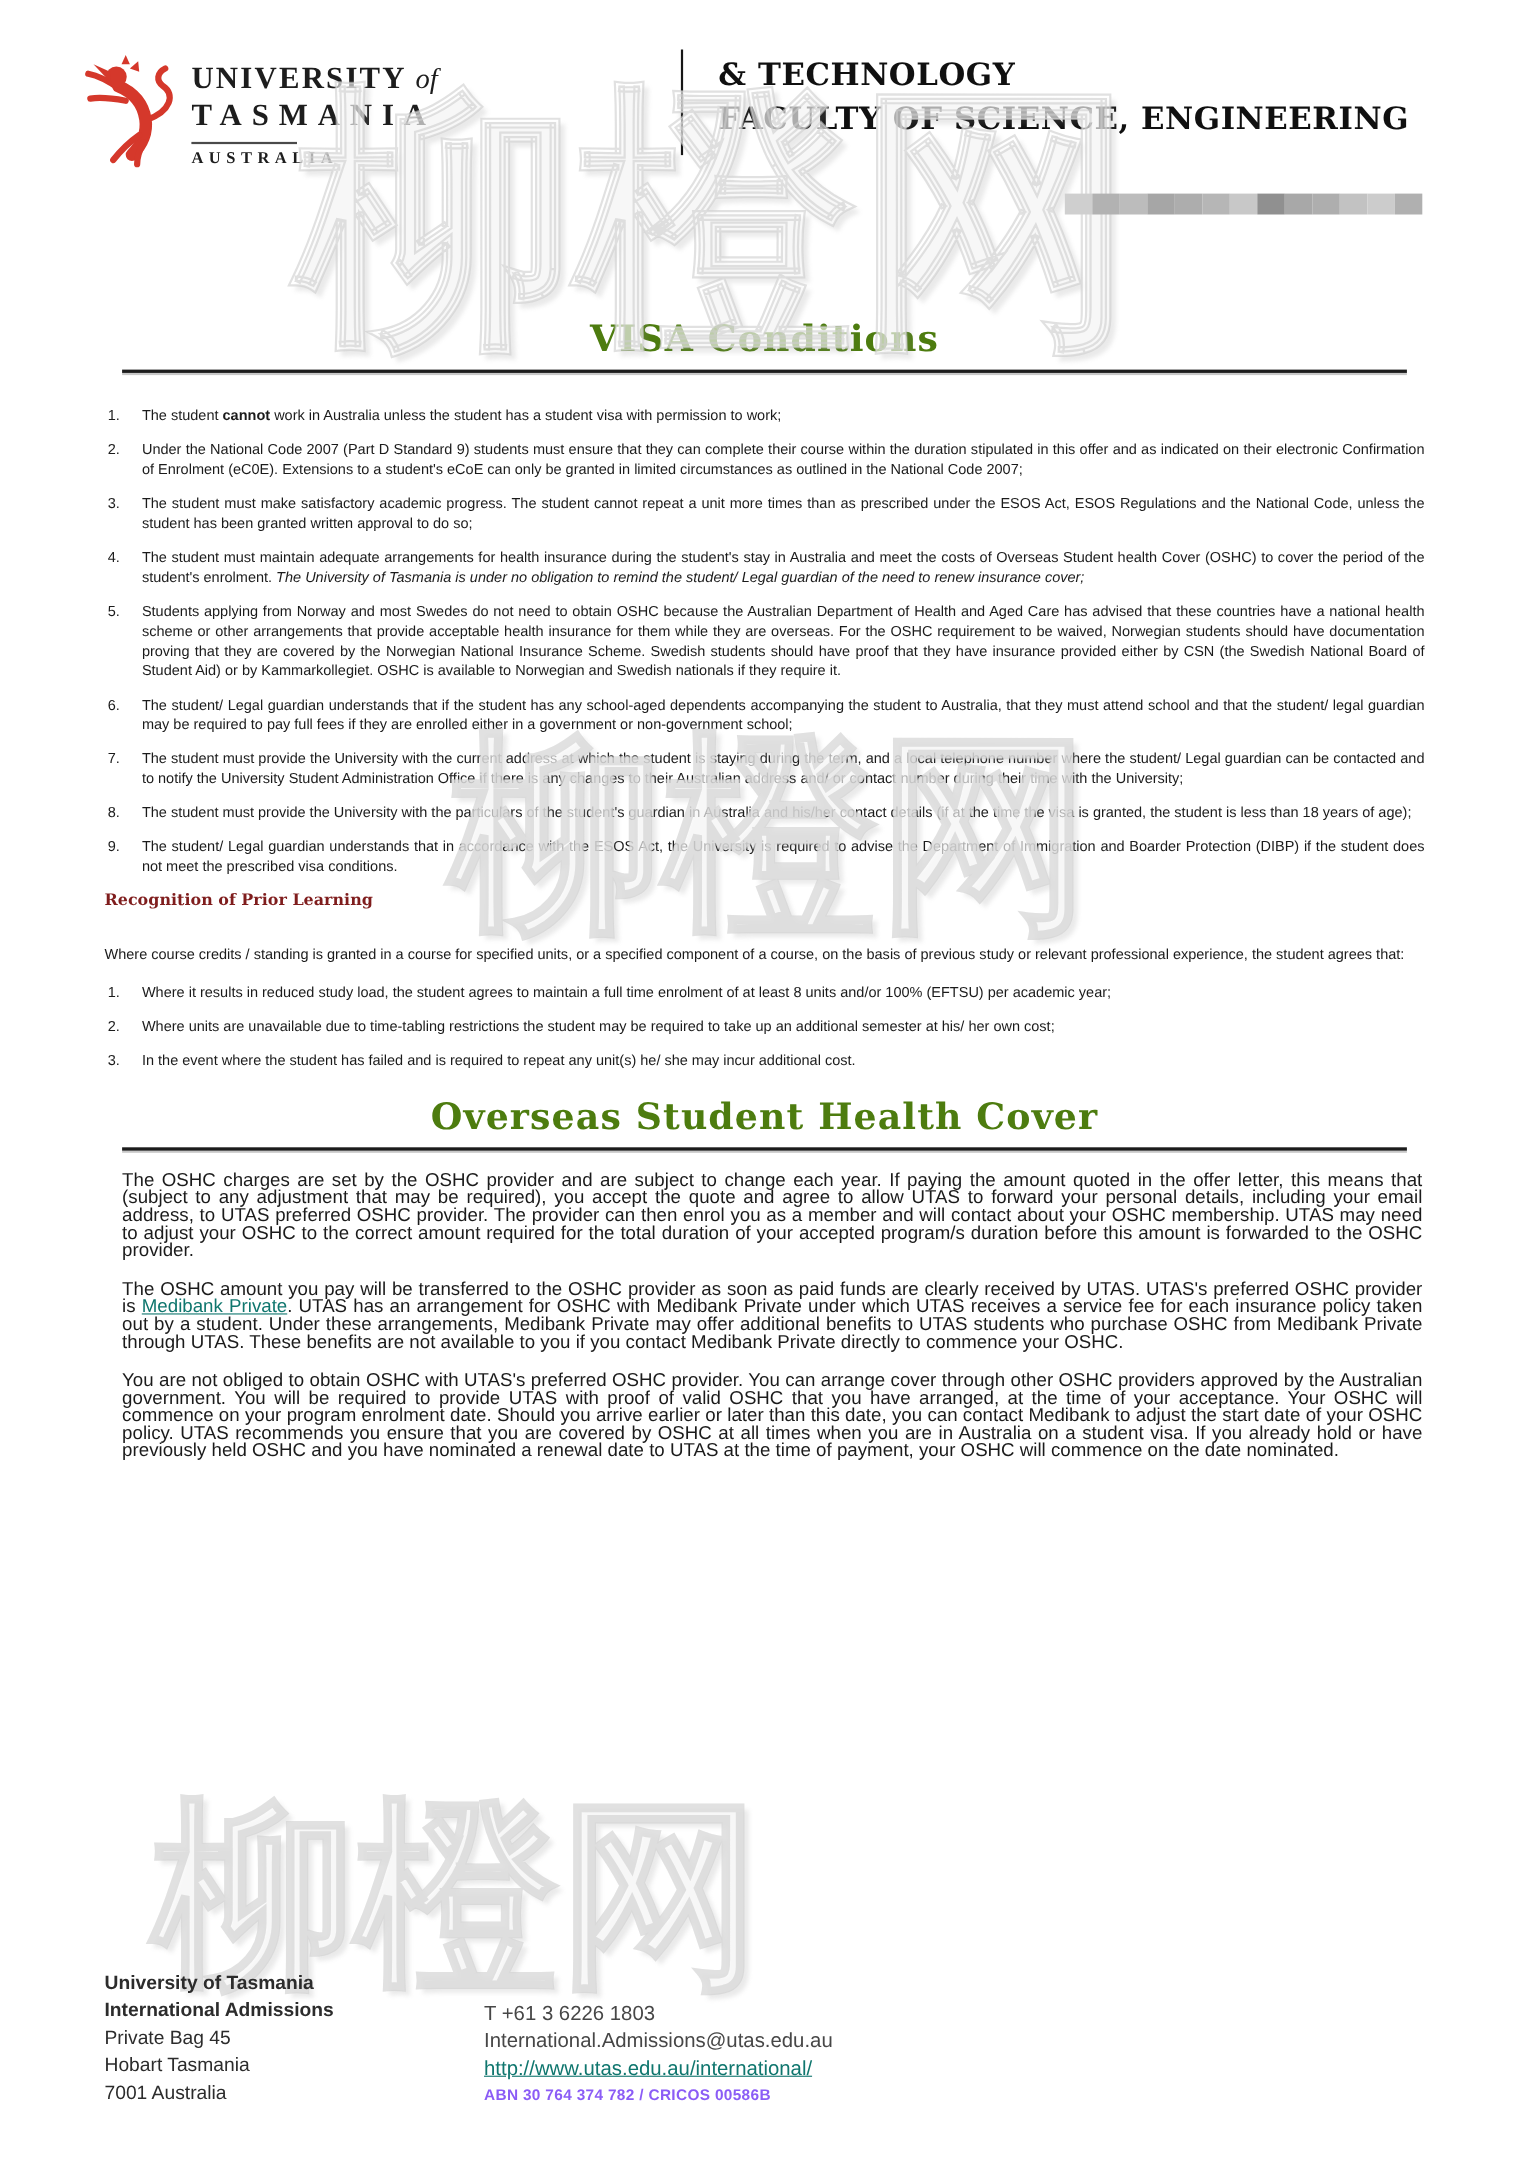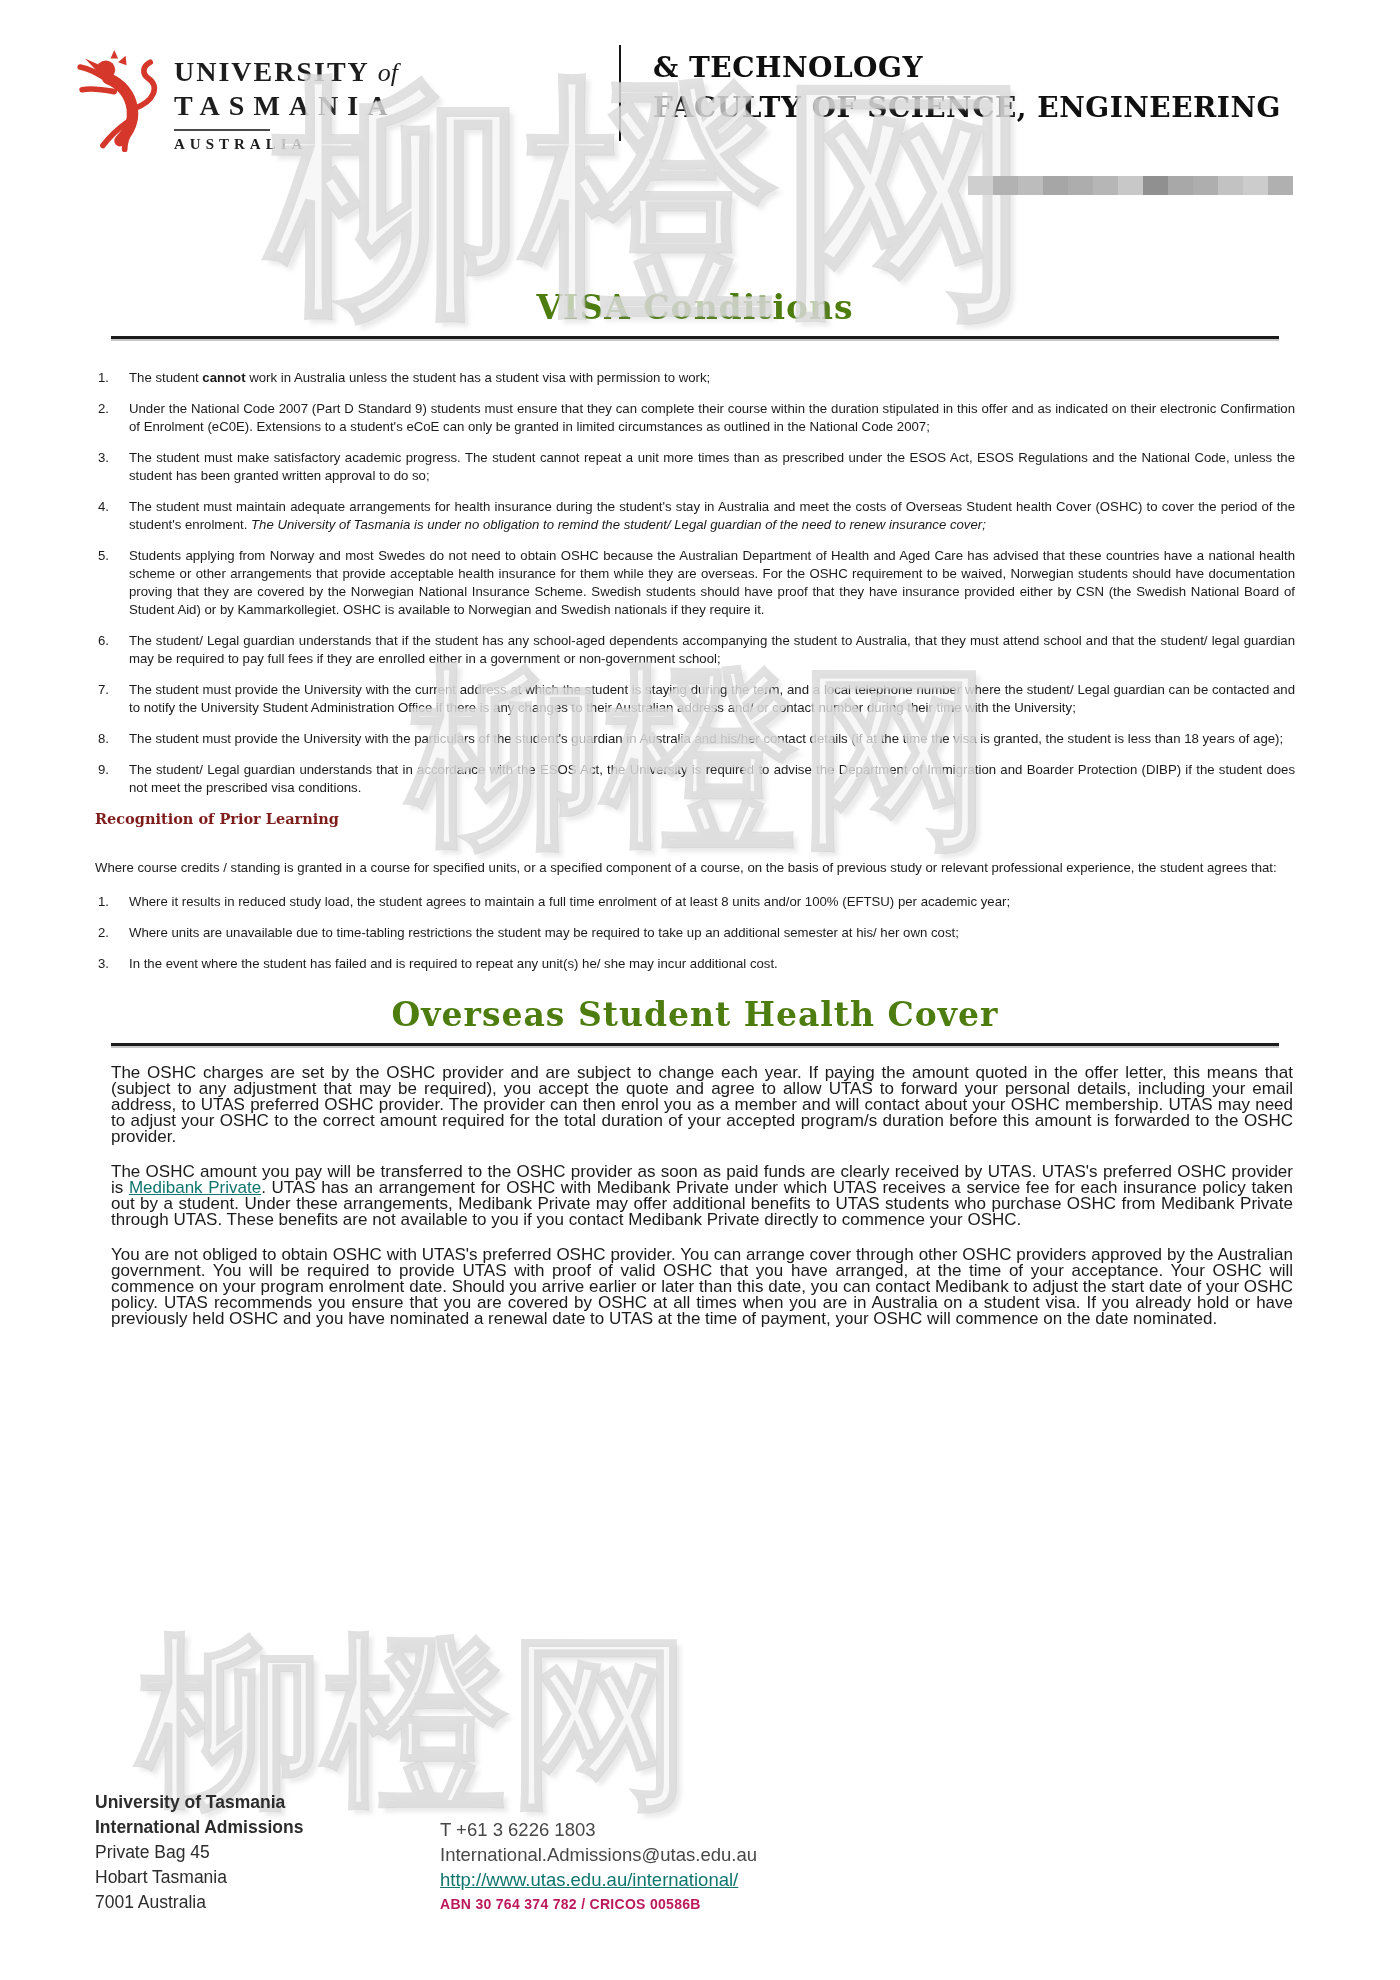--- a/index.html
+++ b/index.html
@@ -48,21 +48,21 @@
   .oshc-title { margin-top:22px; }
   .oshc-para { font-size:17px; line-height:16px; text-align:justify; margin:19px 2px 0 16px; }
   .oshc-para:first-of-type { margin-top:26px; }
   a.doclink { color:#0f766e; text-decoration:underline; cursor:pointer; }
   
   .footer-left { position:absolute; left:95px; top:1790px; font-size:17.5px;
     line-height:25px; color:#2c2c2c; z-index:7; }
   .footer-left .b { font-weight:bold; }
   .footer-right { position:absolute; left:440px; top:1817px; font-size:18.5px;
     line-height:25px; color:#474747; z-index:7; }
-  .footer-right .abn { font-size:14px; font-weight:bold; color:#be185d; letter-spacing:0.3px; }
+  .footer-right .abn { font-size:14px; font-weight:bold; color:#8b5cf6; letter-spacing:0.3px; }
 </style>
 </head>
 <body>
 
 <div class="watermark top">柳橙网</div>
 <div class="watermark middle">柳橙网</div>
 <div class="watermark bottom">柳橙网</div>
 
 <div class="lion">
   <svg viewBox="0 0 100 110" width="98" height="104" aria-hidden="true">

